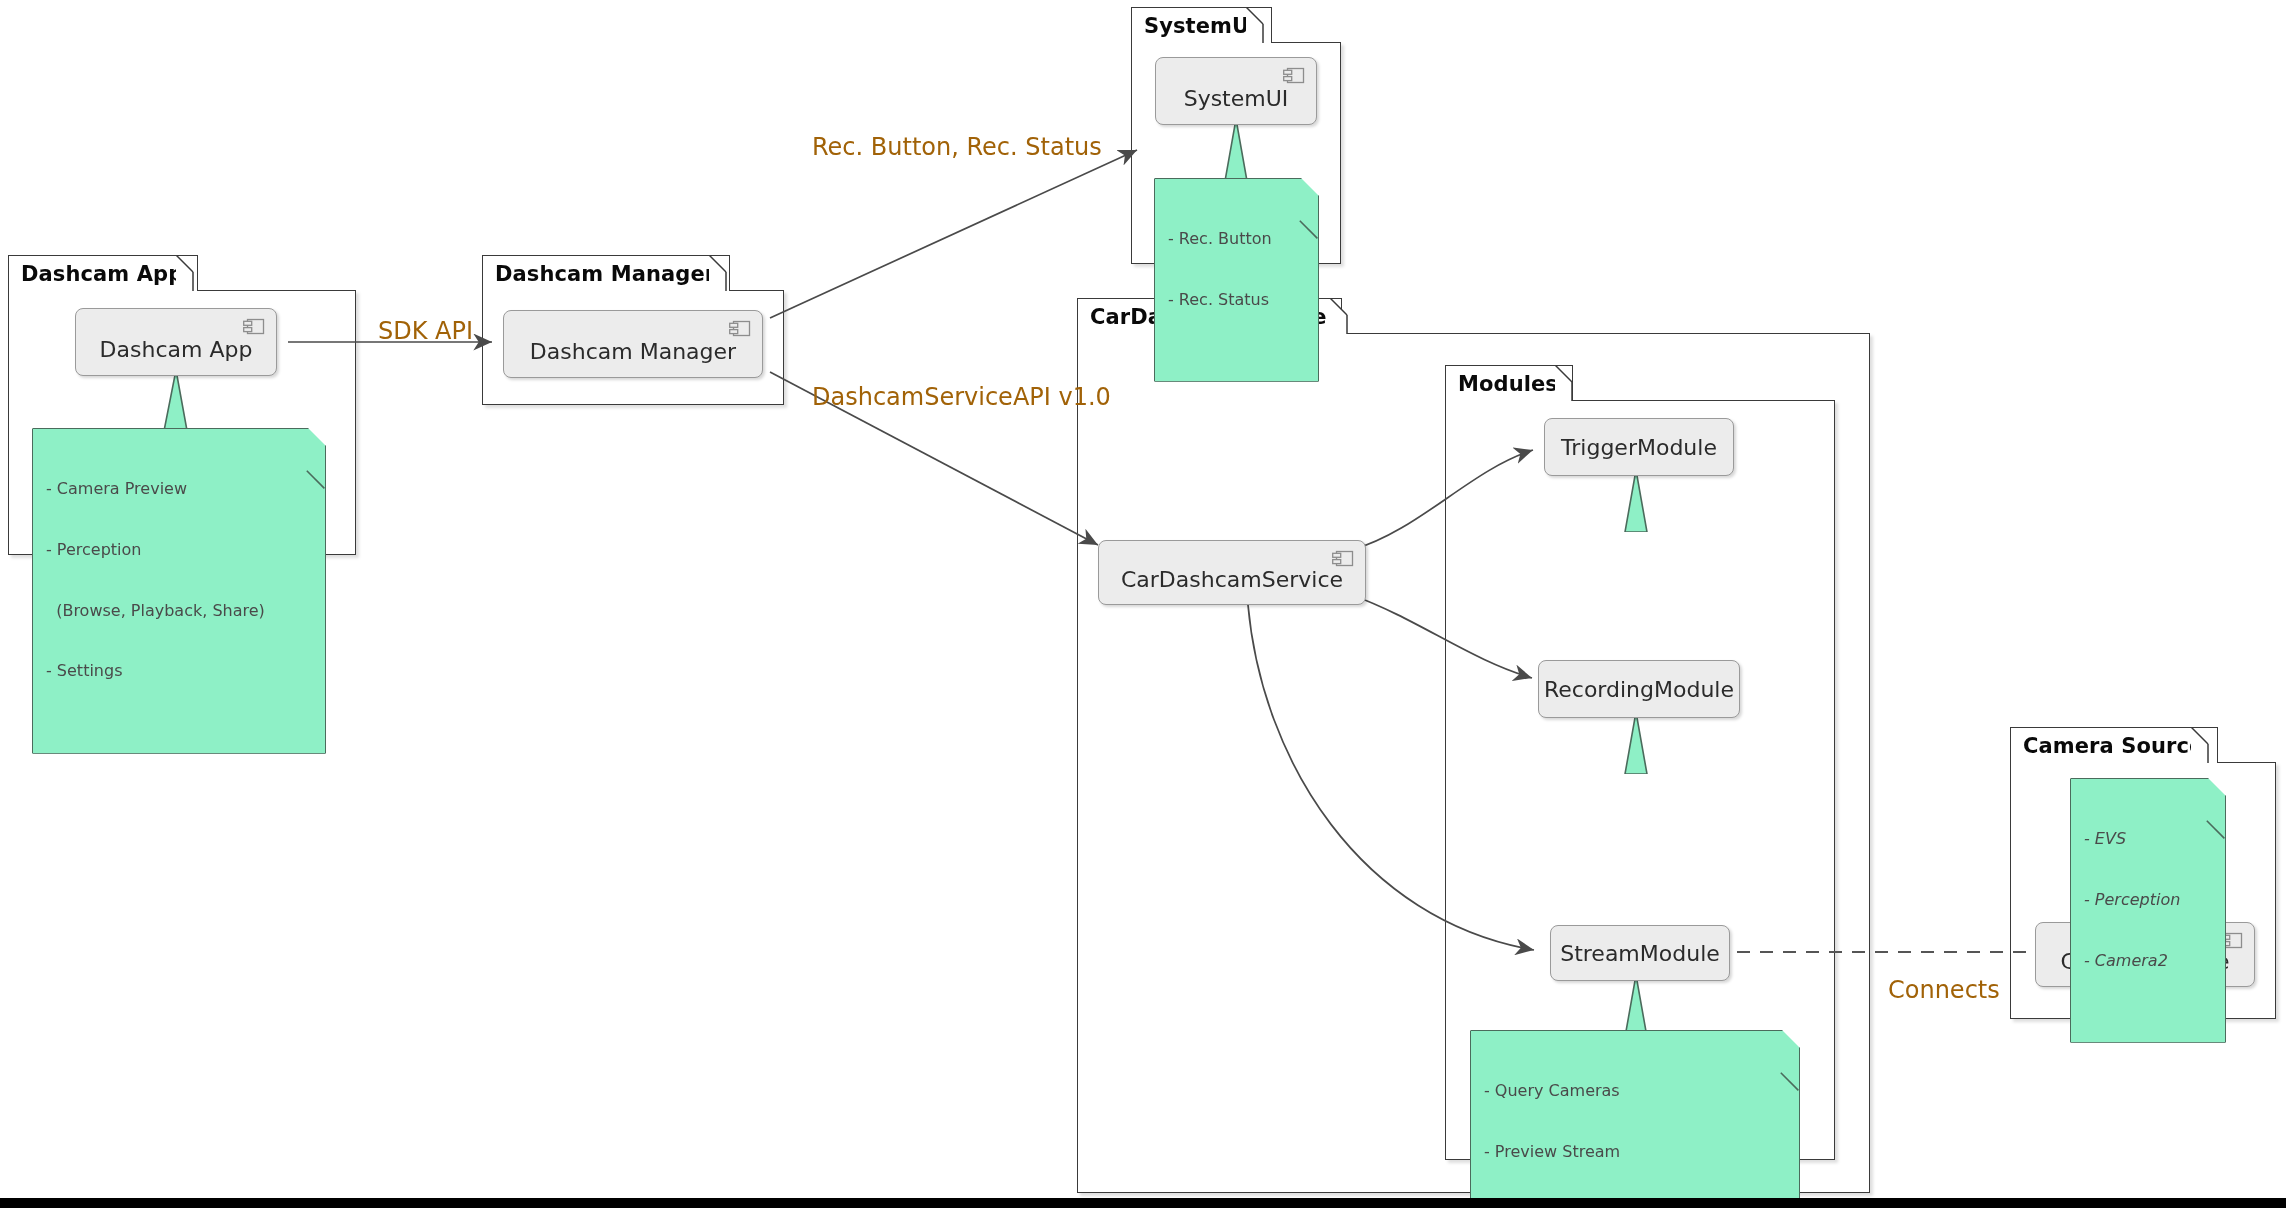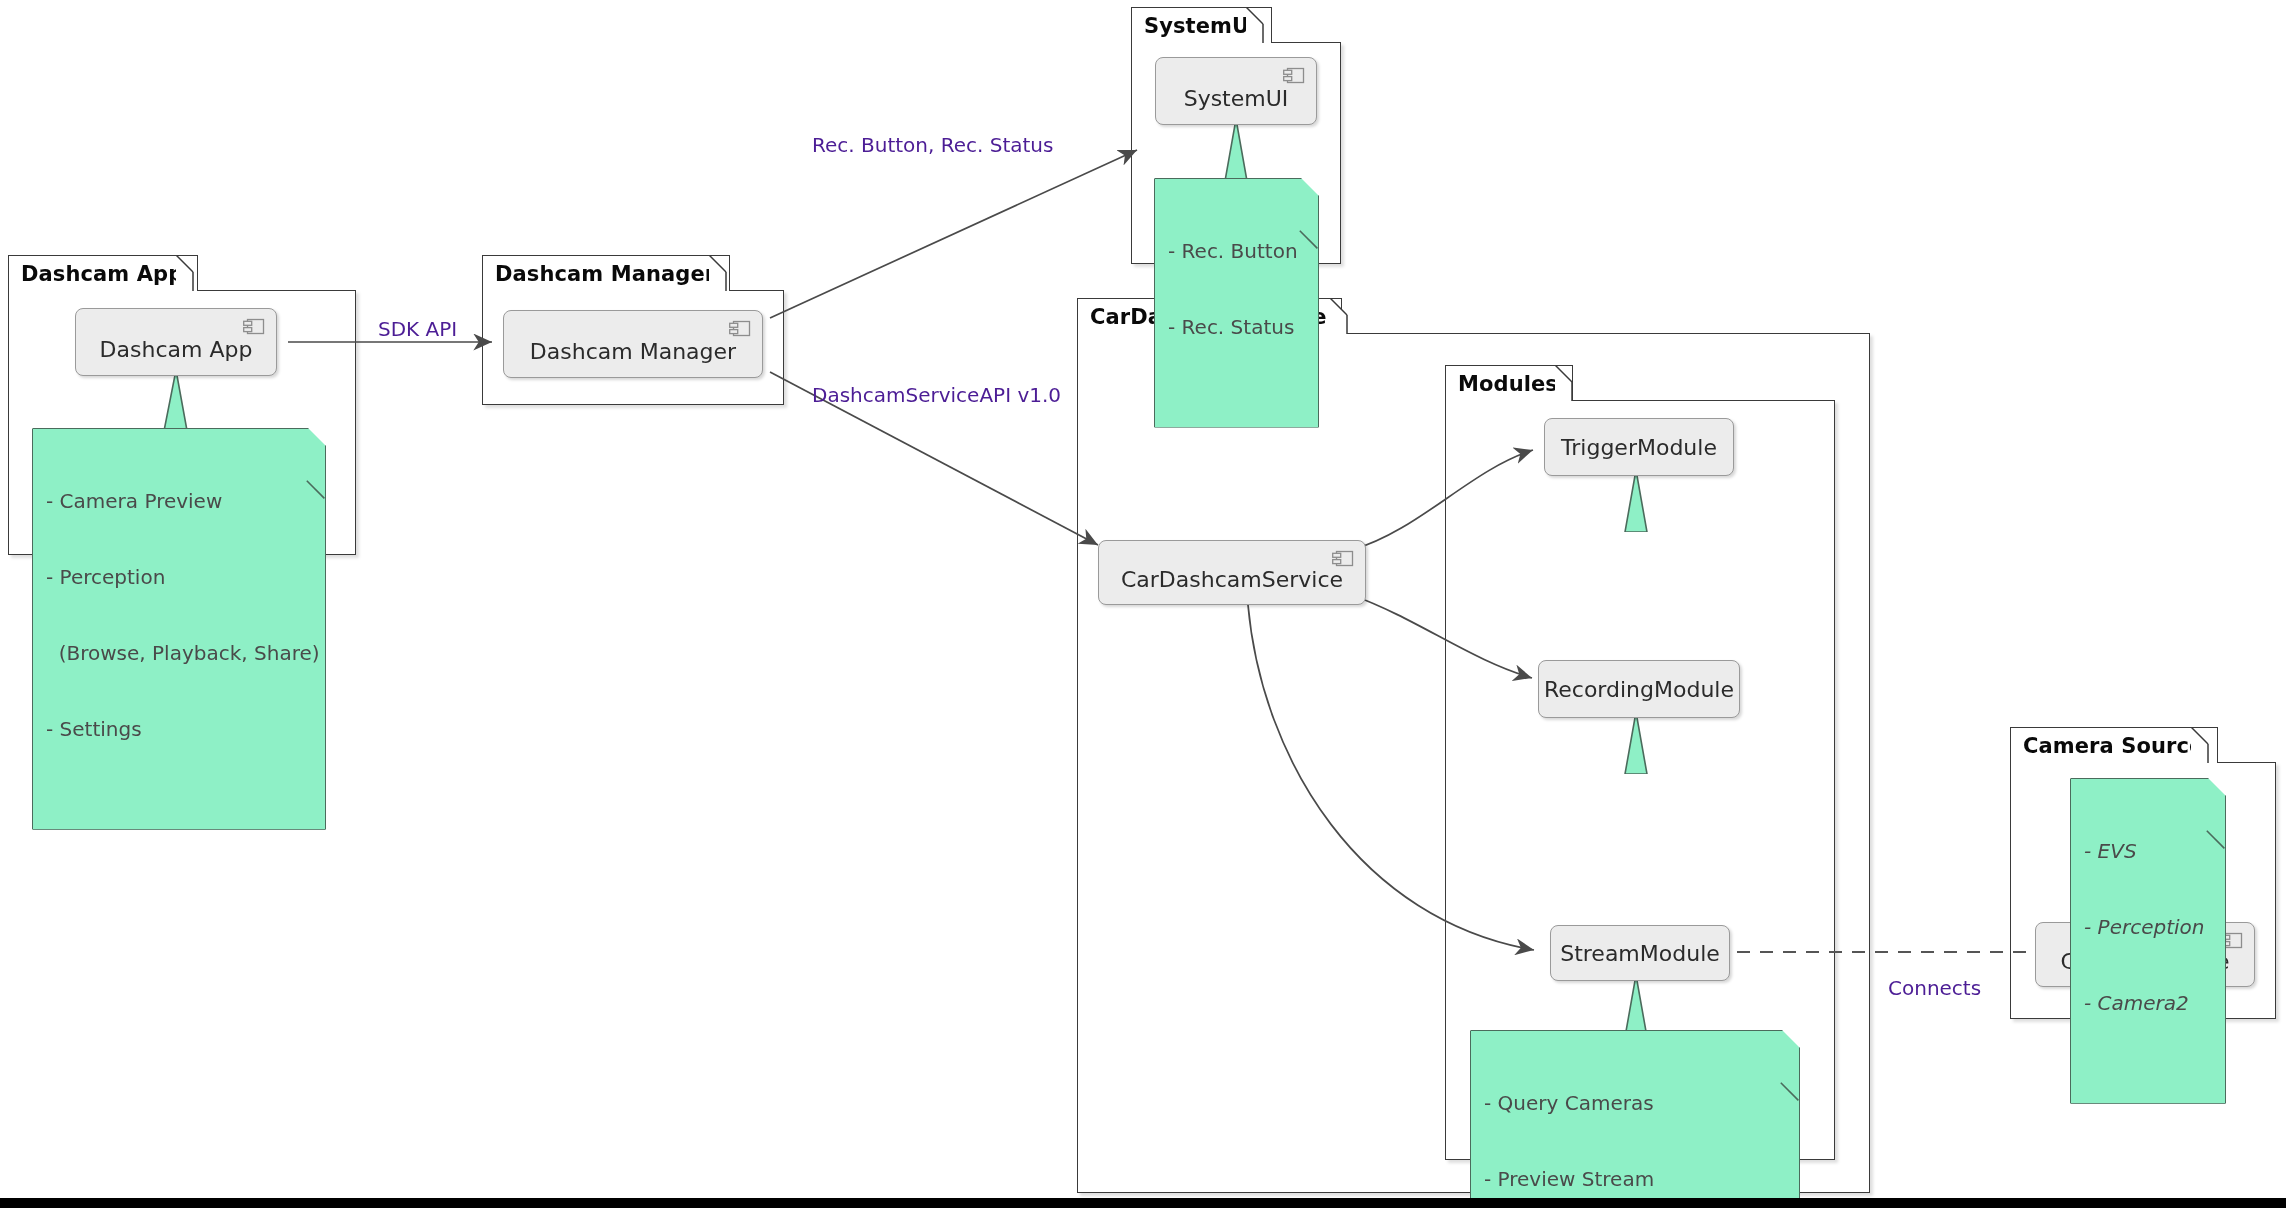--- a/index.html
+++ b/index.html
@@ -74,21 +74,21 @@
   }
   .comp-icon svg { display: block; }
 
   
   .note {
     position: absolute;
     background: #8ef0c6;
     border: 1.6px solid #4b6b5c;
     box-shadow: 3px 3px 3px rgba(0,0,0,0.17);
     padding: 9px 14px 10px 13px;
-    font-size: 20px;
+    font-size: 16px;
     line-height: 1.27;
     color: #4a4a4a;
     z-index: 6;
     white-space: pre;
     border-radius: 1px;
     -webkit-clip-path: polygon(0 0, calc(100% - 18px) 0, 100% 18px, 100% 100%, 0 100%);
     clip-path: polygon(0 0, calc(100% - 18px) 0, 100% 18px, 100% 100%, 0 100%);
   }
   .note-fold {
     position: absolute;
@@ -107,22 +107,22 @@
   
   #links {
     position: absolute;
     left: 0; top: 0;
     width: 2286px; height: 1208px;
     z-index: 2;
     pointer-events: none;
   }
   .edge-label {
     position: absolute;
-    font-size: 20px;
-    color: #4c1d95;
+    font-size: 24px;
+    color: #a16207;
     white-space: nowrap;
     z-index: 8;
     text-align: center;
   }
 
   
   #bottom-bar {
     position: absolute;
     left: 0; bottom: 0;
     width: 2286px; height: 10px;

